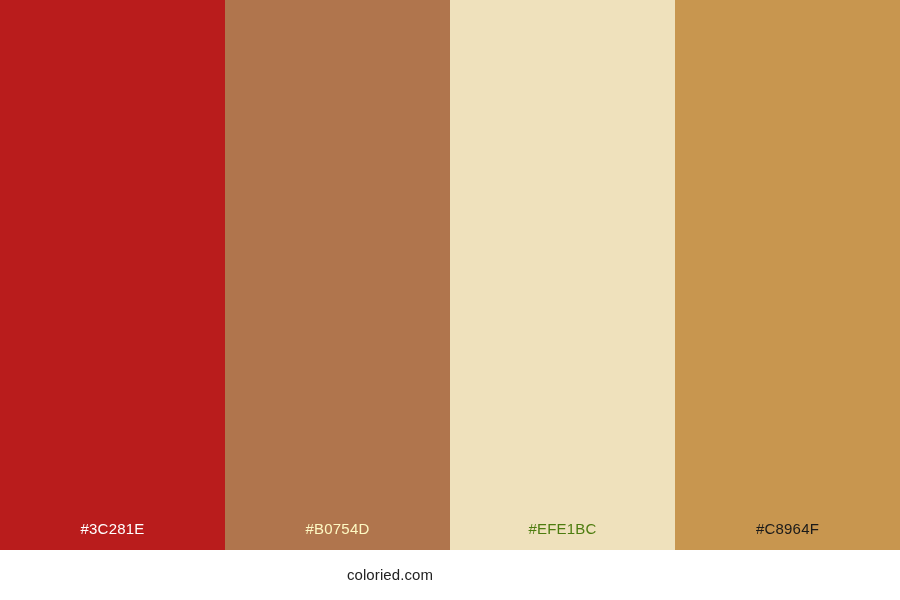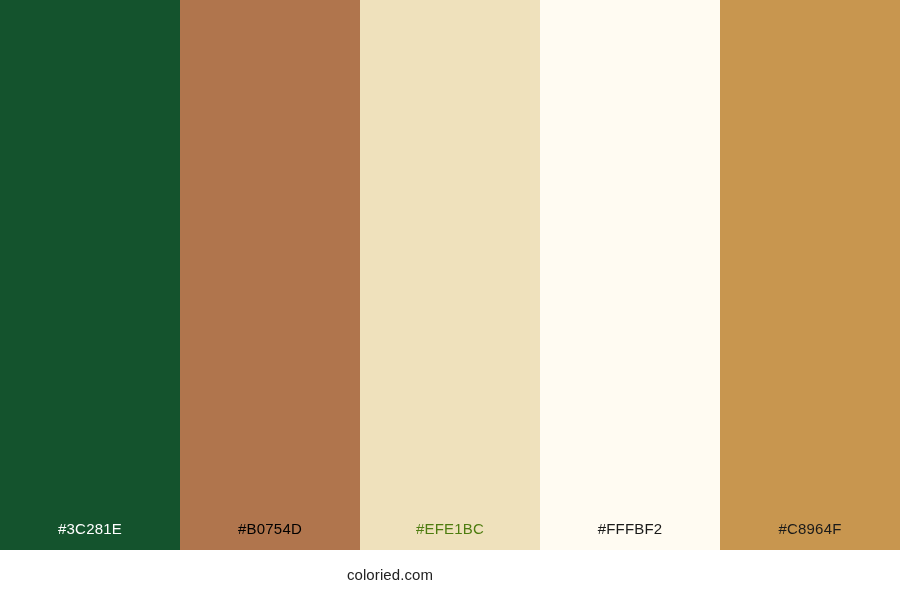--- a/index.html
+++ b/index.html
@@ -64,35 +64,32 @@
     line-height: 18px;
   }
 </style>
 </head>
 <body style="background-color: rgb(255, 255, 255);">
 
 <div class="palette-page">
 
   <div class="swatch-strip">
 
-    <div class="swatch" style="background-color: #14532d; align-items: flex-end;">
+    <div class="swatch" style="background-color: #b91c1c; align-items: flex-end;">
       <span class="swatch-label" style="color: rgb(255, 255, 255);">#3C281E</span>
     </div>
 
     <div class="swatch" style="background-color: rgb(176, 117, 77);">
-      <span class="swatch-label" style="color: #000000;">#B0754D</span>
+      <span class="swatch-label" style="color: #fef9c3;">#B0754D</span>
     </div>
 
     <div class="swatch" style="background-color: rgb(239, 225, 188);">
       <span class="swatch-label" style="color: #4d7c0f;">#EFE1BC</span>
     </div>
 
-    <div class="swatch" style="background-color: rgb(255, 251, 242);">
-      <span class="swatch-label" style="color: rgb(26, 26, 26);">#FFFBF2</span>
-    </div>
 
     <div class="swatch" style="background-color: rgb(200, 150, 79);">
       <span class="swatch-label" style="color: rgb(26, 26, 26);">#C8964F</span>
     </div>
 
   </div>
 
   <div class="footer">
     <span class="footer-text">coloried.com</span>
   </div>

